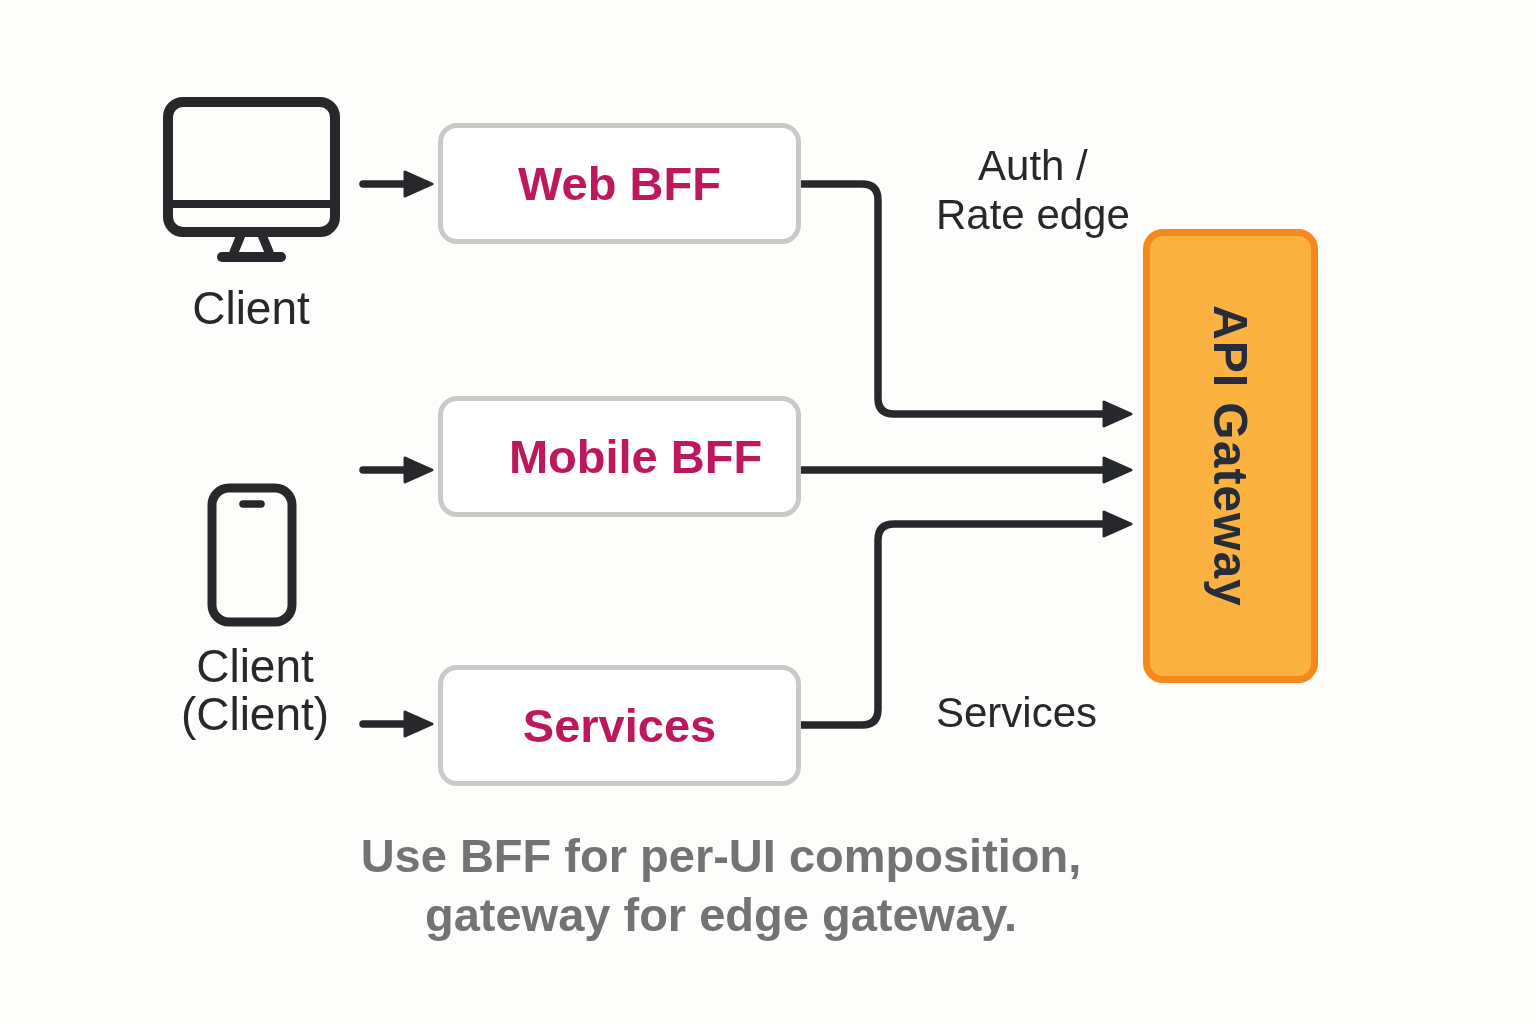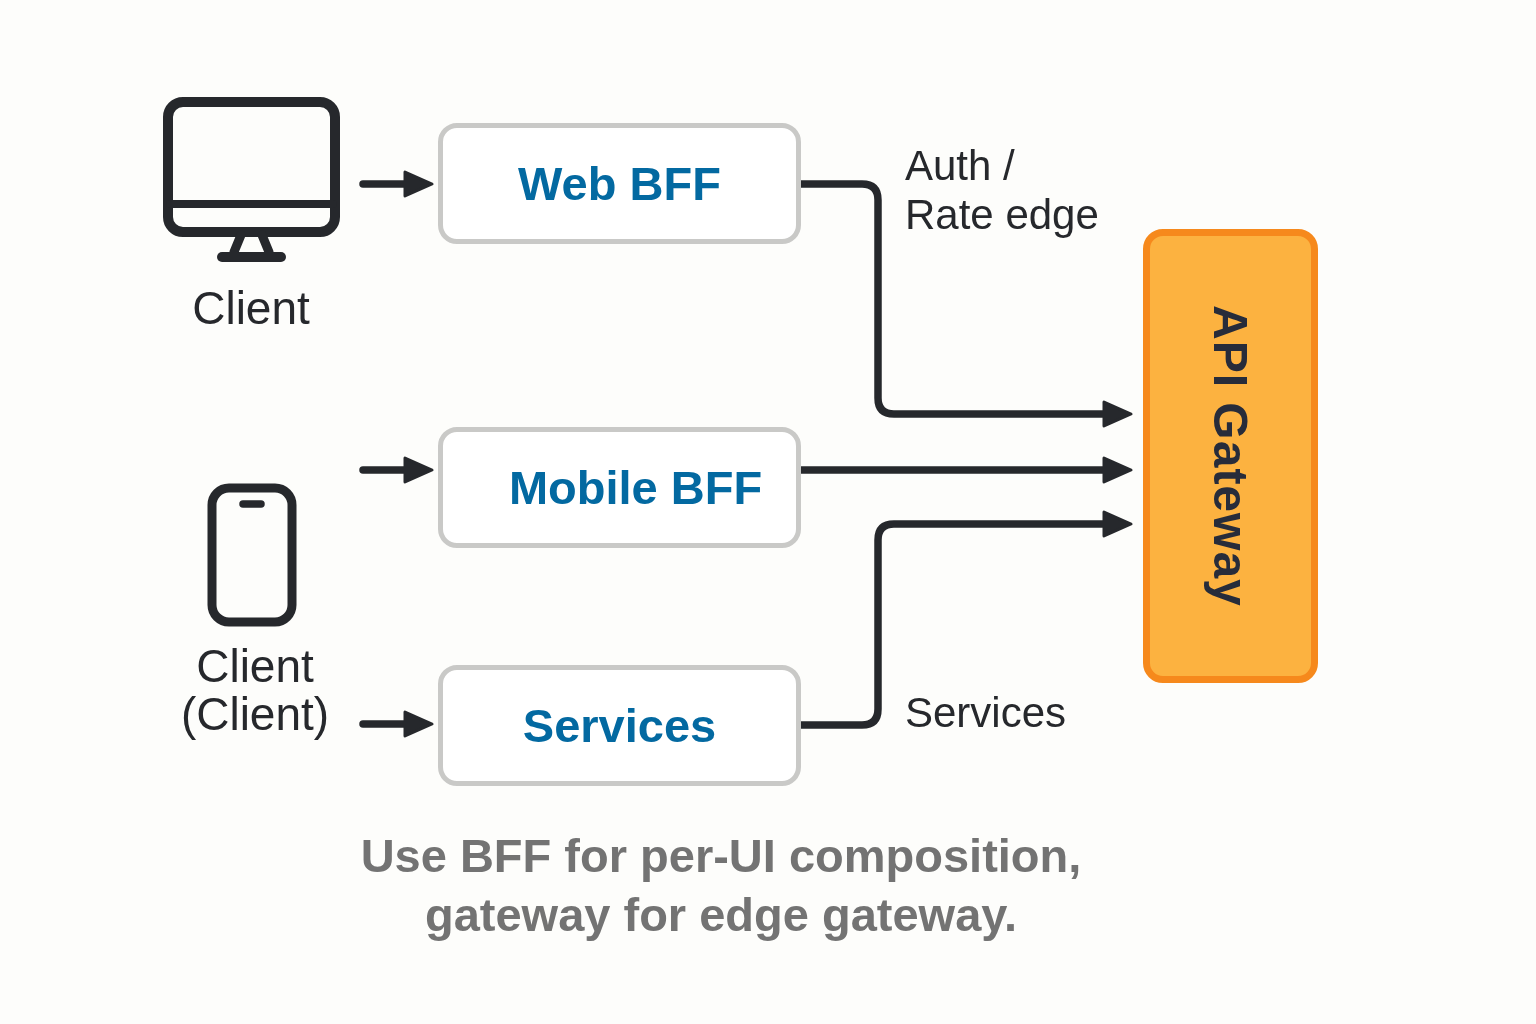--- a/index.html
+++ b/index.html
@@ -14,24 +14,24 @@
   .wires { position: absolute; left: 0; top: 0; width: 1536px; height: 1024px; }
 
   .node {
     position: absolute;
     left: 438px; width: 363px; height: 121px;
     box-sizing: border-box;
     background: #ffffff;
     border: 5px solid #c9c9c7;
     border-radius: 19px;
     display: flex; align-items: center; justify-content: center;
-    font-weight: bold; font-size: 47px; color: #0369a1;
+    font-weight: bold; font-size: 47px; color: #be185d;
   }
   .node-web     { top: 123px; }
-  .node-mobile  { top: 427px; padding-left: 32px; }
+  .node-mobile  { top: 396px; padding-left: 32px; }
   .node-services{ top: 665px; }
 
   .gateway {
     position: absolute;
     left: 1143px; top: 229px; width: 175px; height: 454px;
     box-sizing: border-box;
     background: #fcb240;
     border: 7px solid #f6891c;
     border-radius: 20px;
     display: flex; align-items: center; justify-content: center;
@@ -49,21 +49,21 @@
     position: absolute;
     font-size: 46px; line-height: 48px;
     text-align: center; color: #26282c;
   }
   .client-web-label    { left: 128px; top: 284px; width: 246px; }
   .client-mobile-label { left: 120px; top: 642px; width: 270px; }
 
   .edge-label {
     position: absolute;
     font-size: 42px; line-height: 49px;
-    color: #26282c; text-align: left;
+    color: #26282c; text-align: center; margin-left: 31px;
   }
   .auth-label     { left: 905px; top: 141px; }
   .services-label { left: 905px; top: 688px; }
 
   .caption {
     position: absolute;
     left: 251px; top: 826px; width: 940px;
     text-align: center;
     font-weight: bold; font-size: 47px; line-height: 59px;
     color: #737373;

